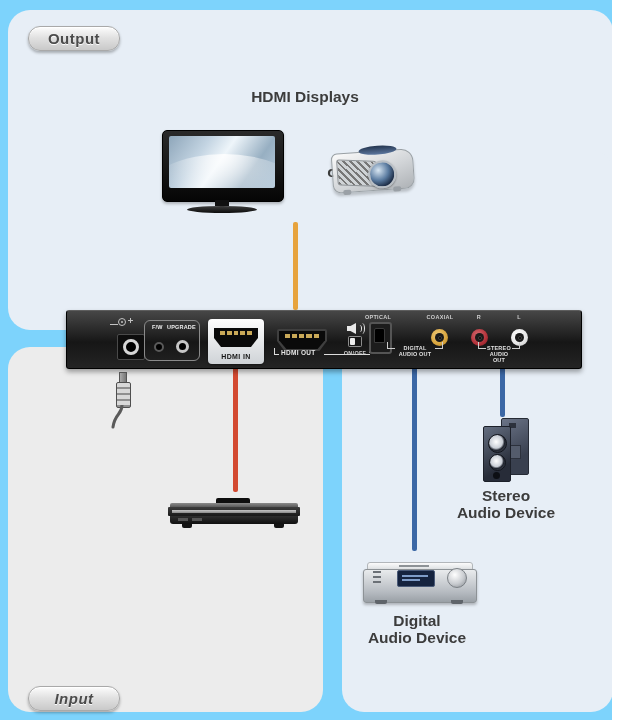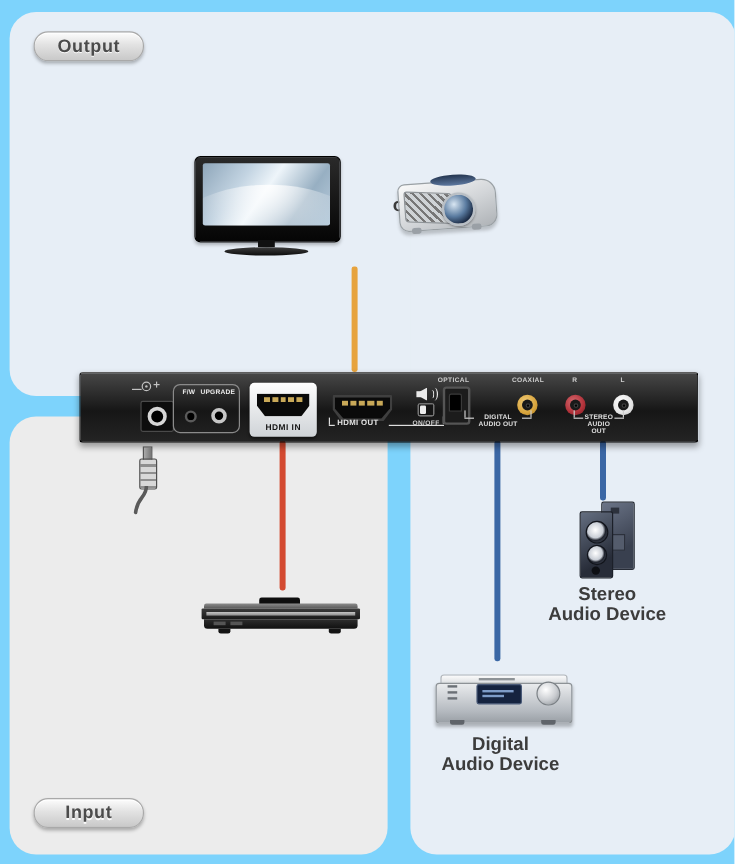--- a/index.html
+++ b/index.html
@@ -15,21 +15,21 @@
   .bg.gray-left{left:8px;top:347px;width:315px;height:365px;background:var(--input-section-bg,#ECECEC);}
 
   
   .pill{position:absolute;width:90px;height:23px;border-radius:12px;
         background:linear-gradient(#fdfdfd,#e2e2e2 45%,#c9c9c9);
         border:1px solid #a9a9a9;
         box-shadow:0 2px 3px rgba(0,0,0,.28), inset 0 1px 0 #fff;
         color:#4b4b4b;font-size:15px;font-weight:bold;text-align:center;line-height:23px;
         letter-spacing:.5px;text-shadow:0 1px 0 rgba(255,255,255,.9);}
   .pill.output{left:28px;top:26px;}
-  .pill.input{left:28px;top:665px;}
+  .pill.input{left:28px;top:686px;font-style:italic;}
 
   
   .biglbl{position:absolute;color:#3c3c3c;font-size:15.5px;font-weight:600;text-align:center;line-height:17px;}
 
   
   .line{position:absolute;width:5px;border-radius:2px;}
   .line.yellow{background:var(--display-line,#E7A33D);}
   .line.red{background:var(--source-line,#D34A31);}
   .line.blue{background:var(--audio-line,#3B67A5);}
 
@@ -198,20 +198,21 @@
 
 <div class="stage">
 
   <div class="bg blue-top"></div>
   <div class="bg blue-right"></div>
   <div class="bg gray-left"></div>
 
   <div class="pill output">Output</div>
   <div class="pill input">Input</div>
 
+  <div class="biglbl abs" style="left:210px;top:88px;width:190px;">HDMI Displays</div>
 
   <div class="tv abs">
     <div class="tv-frame"></div>
     <div class="tv-screen">
         <div class="tv-shine"></div>
       </div>
     <div class="tv-neck"></div>
     <div class="tv-base"></div>
   </div>
 

